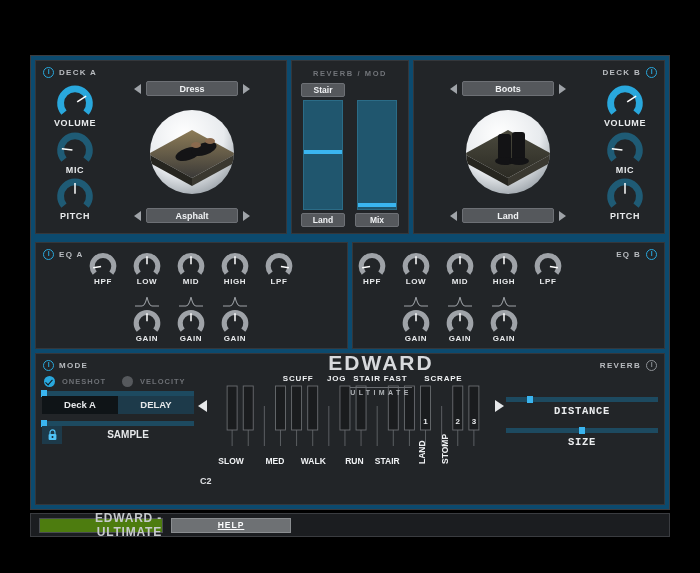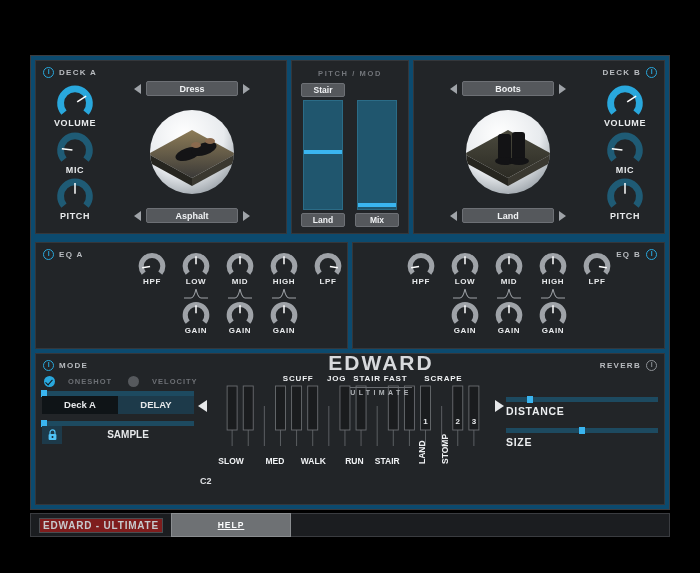--- a/index.html
+++ b/index.html
@@ -121,35 +121,35 @@
   .logo-sub {
     font-size: 7px; letter-spacing: 3.4px; color: #b0b3b7; font-weight: bold;
     border-top: 1px solid #6a6d71; padding-top: 1px;
   }
 
   
   .eqs { display: flex; height: 115px; padding: 4px 4px 4px; gap: 4px; }
   .eq { flex: 1 1 0; position: relative; }
   .eq-grid {
     position: absolute; left: 0; right: 0; top: 8px; bottom: 4px;
-    display: flex; flex-direction: column; align-items: flex-end; gap: 1px;
+    display: flex; flex-direction: column; align-items: flex-start; gap: 9px;
   }
   .eq-row { display: flex; gap: 6px; align-items: flex-start; }
   .eq-cell { display: flex; flex-direction: column; align-items: center; gap: 1px; width: 38px; }
   .bell { width: 26px; height: 12px; }
   .eq-a-pad { padding-left: 48px; }
   .eq-b-pad { padding-right: 48px; }
 
   
   .mode { flex: 1 1 auto; margin: 0 4px 4px; position: relative; }
   .mode-body { position: absolute; inset: 18px 6px 4px; display: flex; }
 
   .mode-left { width: 152px; display: flex; flex-direction: column; gap: 4px; padding-top: 4px; }
   .radios { display: flex; gap: 16px; align-items: center; padding-left: 2px; }
-  .radio-item { display: flex; align-items: center; gap: 13px; }
+  .radio-item { display: flex; align-items: center; gap: 7px; }
   .chk {
     width: 11px; height: 11px; border-radius: 50%; background: #29a8dd;
     position: relative;
   }
   .chk::after {
     content: ""; position: absolute; left: 3px; top: 2px; width: 3px; height: 6px;
     border: solid #12171b; border-width: 0 1.6px 1.6px 0; transform: rotate(42deg);
   }
   .chk.empty { background: #56595d; }
   .chk.empty::after { display: none; }
@@ -203,37 +203,37 @@
   .rv-sel { display: flex; align-items: center; gap: 5px; justify-content: center; }
   .rv-box {
     width: 104px; height: 16px; background: #55585c; border: 1px solid #6d7075;
     border-radius: 2px; display: flex; align-items: center; justify-content: center;
     font-size: 9.5px; color: #f0f2f4; font-weight: bold;
   }
   .rv-slider { margin-top: 11px; }
   .rv-track { position: relative; height: 5px; background: #1d4a60; }
   .rv-track .hh { position: absolute; top: -1px; width: 6px; height: 7px; background: #3ab5f0; }
   .rv-name {
-    font-size: 10.5px; color: #eceef0;
-    font-weight: bold; letter-spacing: 0.7px; margin-top: 3px;
+    text-align: center; font-size: 10.5px; color: #eceef0;
+    font-weight: bold; letter-spacing: 0.7px; margin-top: 3px; font-family: Liberation Mono, monospace;
   }
 
   
   .botbar {
     position: absolute; left: 30px; top: 513px; width: 640px; height: 24px;
     background: #1b1d20; border: 1px solid #3a3c40;
     display: flex; align-items: center; padding: 0 8px; gap: 8px;
   }
   .bb-name {
-    width: 124px; height: 15px; background: #7f1d1d; border: 1px solid #4a4d51;
+    width: 124px; height: 15px; background: #4d7c0f; border: 1px solid #4a4d51;
     display: flex; align-items: center; justify-content: center;
-    font-size: 10px; letter-spacing: 0.8px; color: #c7cacd; font-weight: bold;
+    font-size: 12px; letter-spacing: 0.8px; color: #c7cacd; font-weight: bold; text-align: right;
   }
   .bb-help {
-    width: 120px; height: 24px; background: #6e7174; border: 1px solid #8a8d90;
+    width: 120px; height: 15px; background: #6e7174; border: 1px solid #8a8d90;
     display: flex; align-items: center; justify-content: center;
     font-size: 8.5px; letter-spacing: 1px; color: #fbfcfd; font-weight: bold; text-decoration: underline;
   }
 </style>
 </head>
 <body>
 
 <div class="plugin">
 
   <div class="decks">
@@ -310,21 +310,21 @@
           <div class="selector">
             <div class="arr l"></div>
             <div class="sel-box">Asphalt</div>
             <div class="arr r"></div>
           </div>
         </div>
       </div>
     </div>
 
     <div class="panel center-col">
-      <div class="pm-title">PITCH / MOD</div>
+      <div class="pm-title">REVERB / MOD</div>
       <div class="pm-body">
         <div class="pm-lane">
           <div class="pm-btn">Stair</div>
           <div class="pm-track">
             <div class="pm-handle" style="top: 45%;"></div>
           </div>
           <div class="pm-btn">Land</div>
         </div>
         <div class="pm-lane">
           <div class="pm-btn" style="visibility:hidden"></div>

